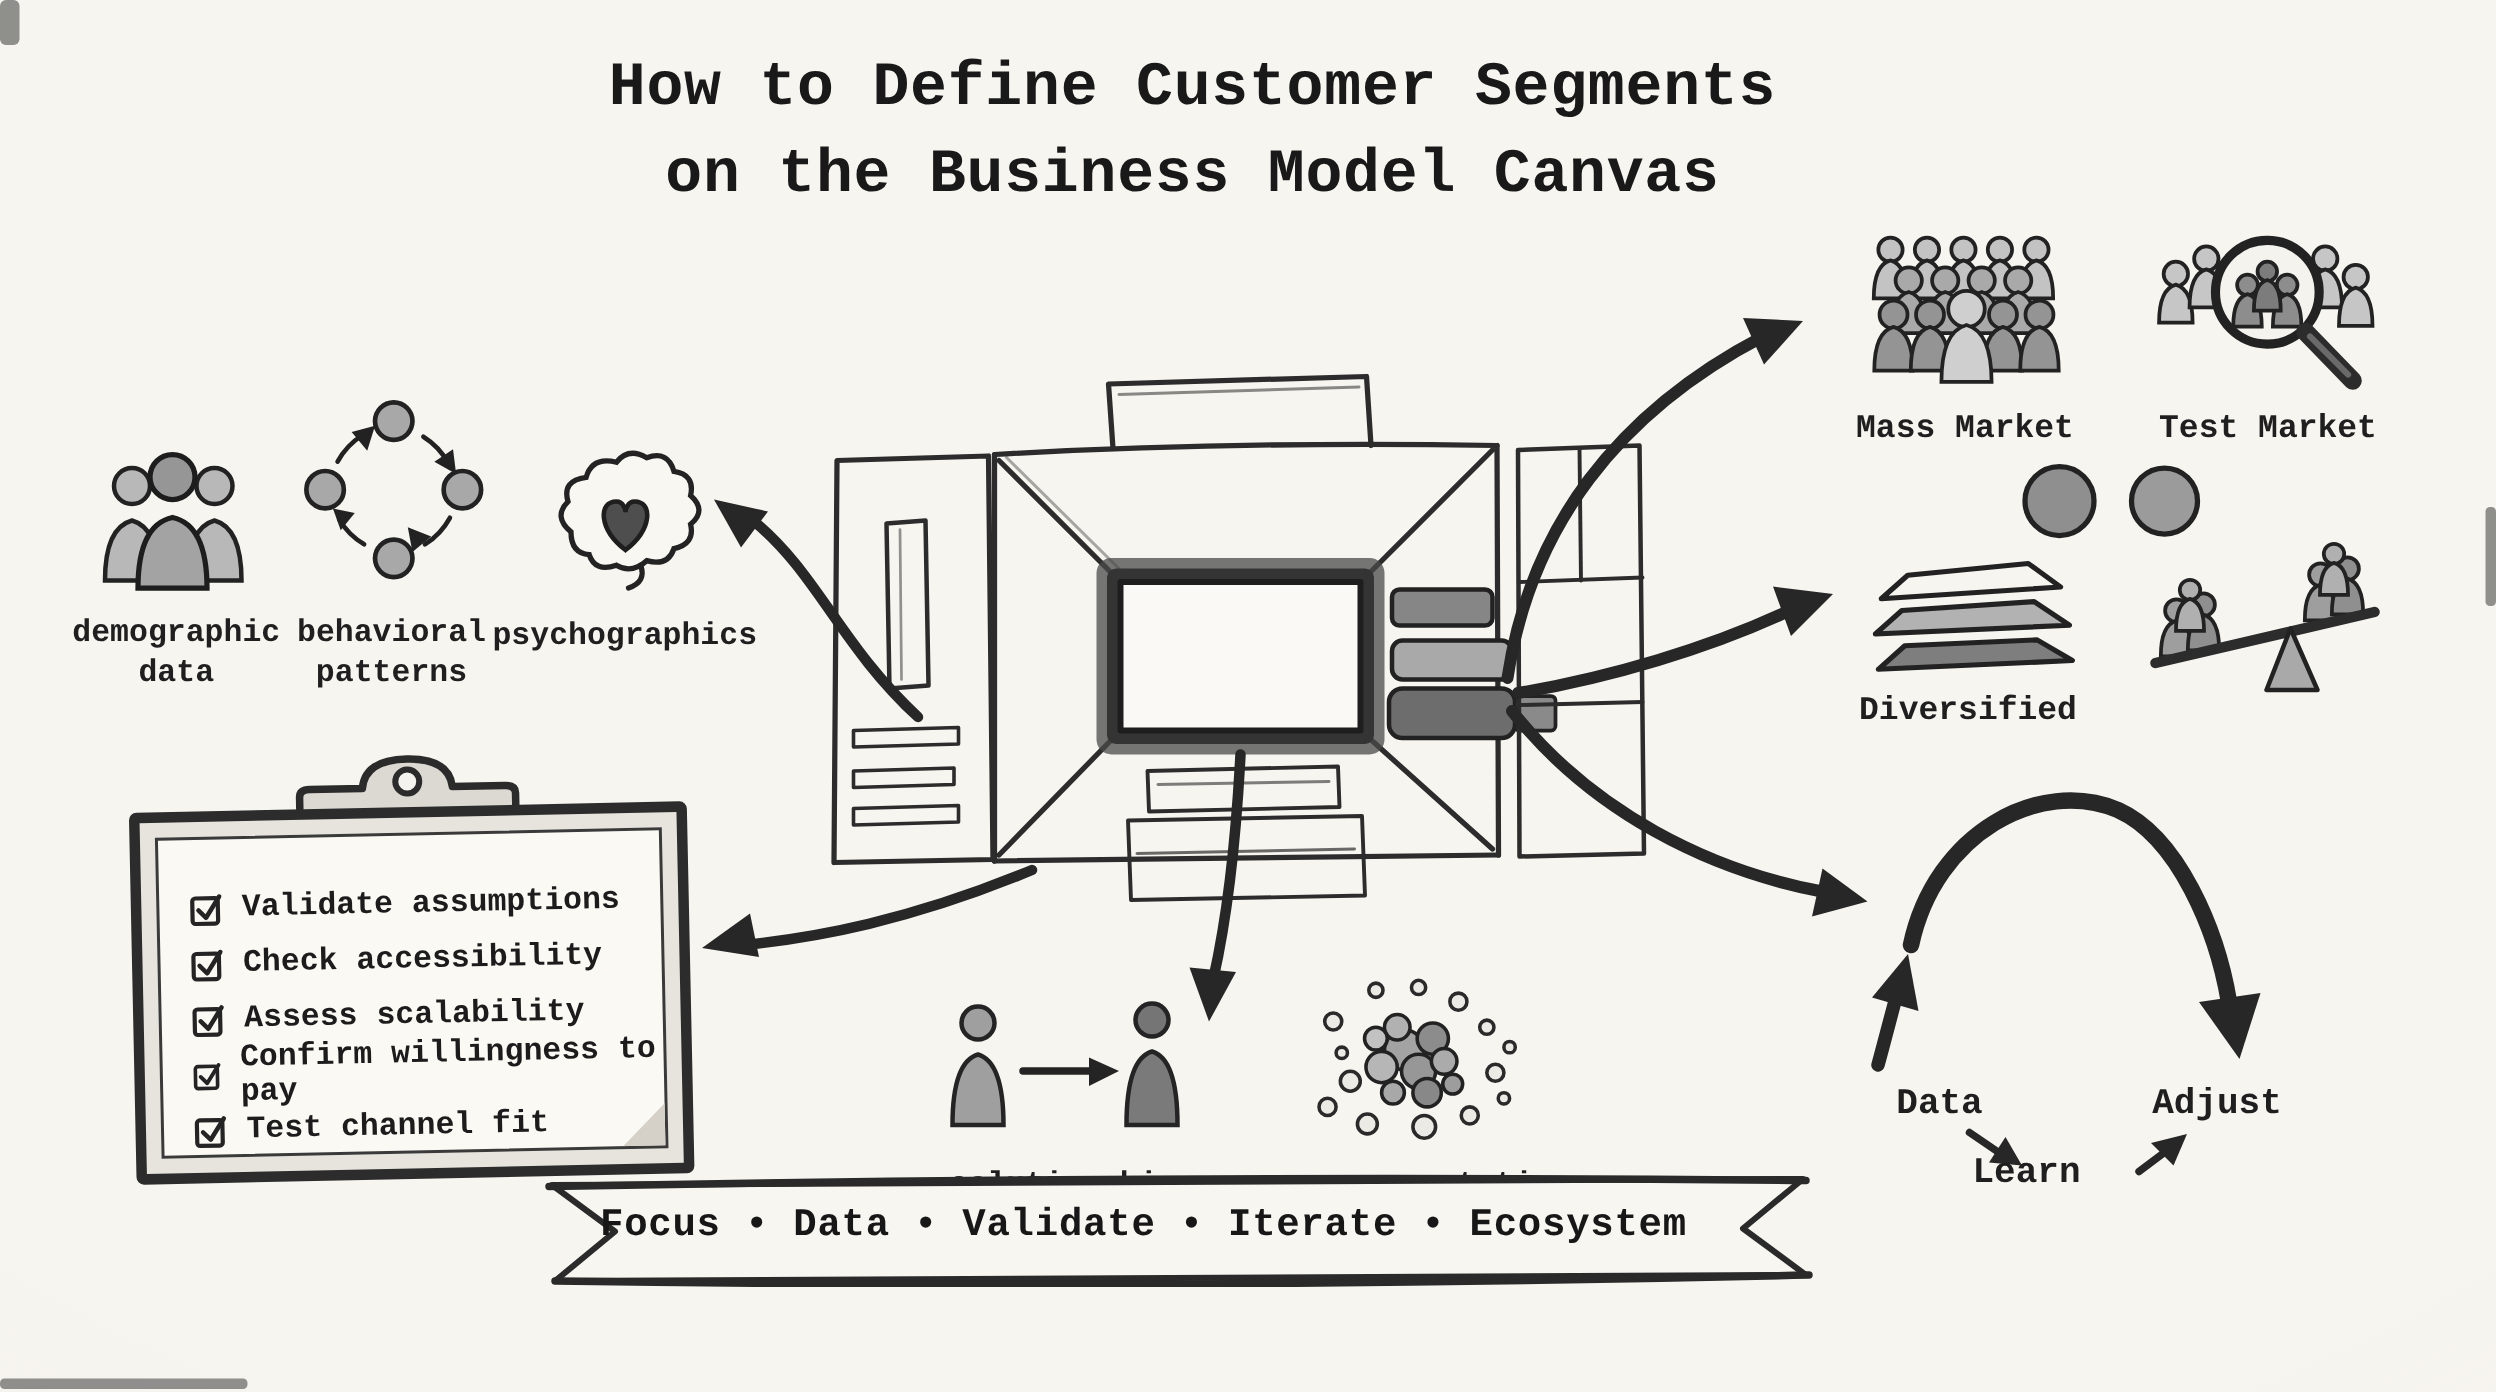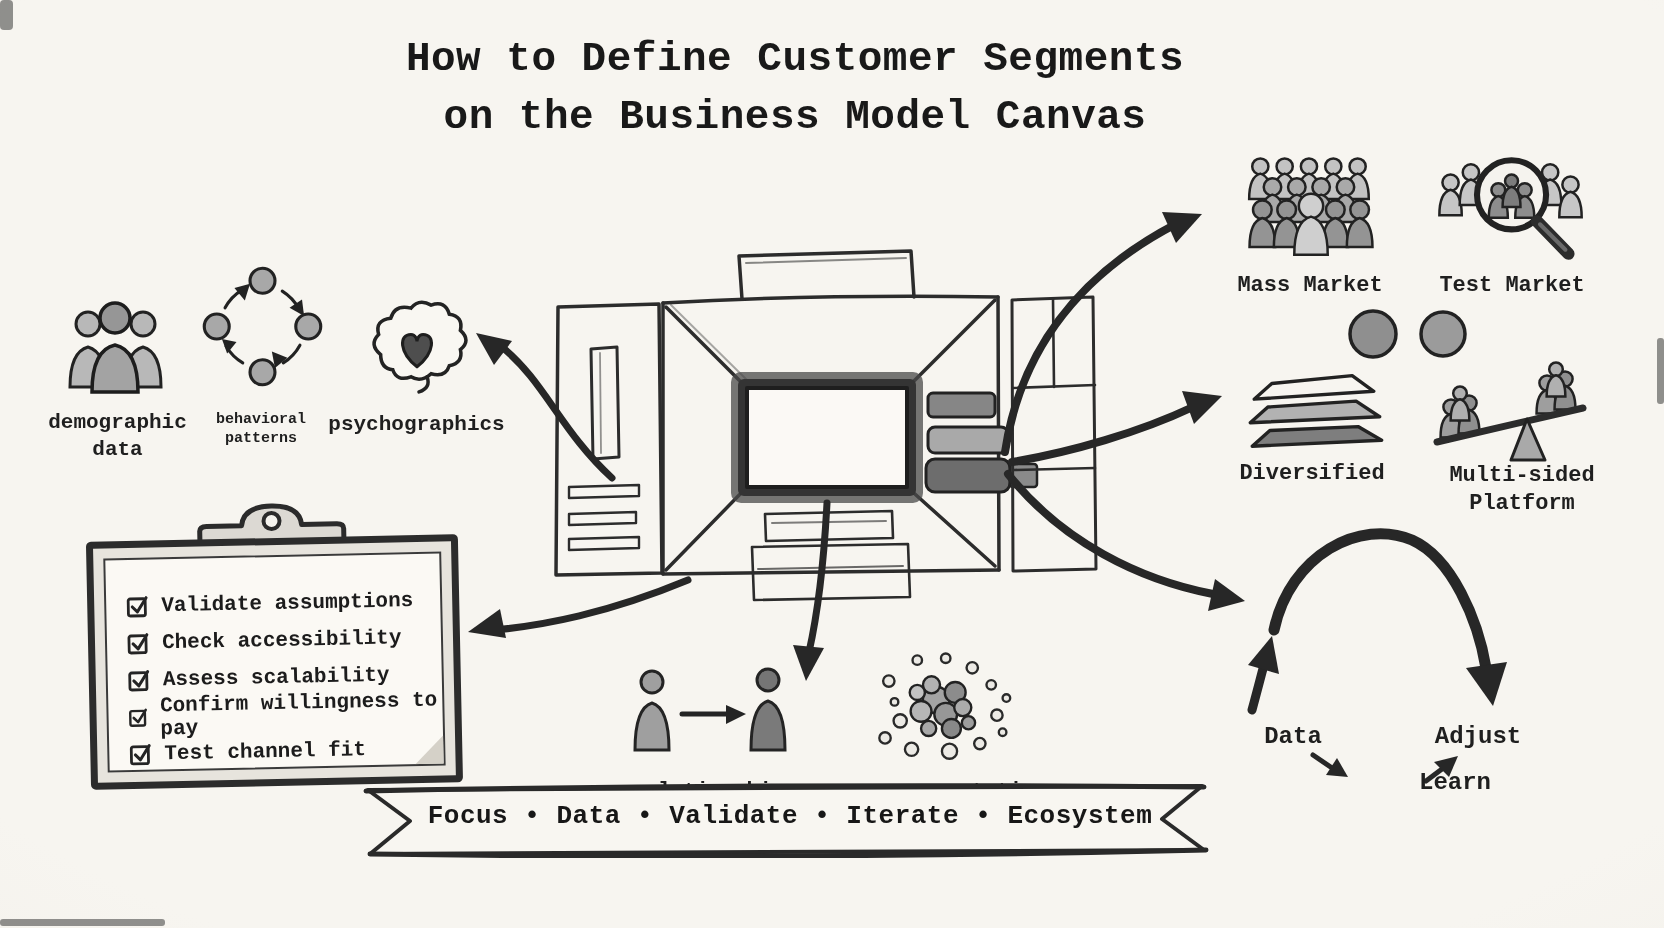--- a/index.html
+++ b/index.html
@@ -21,21 +21,21 @@
   .clipboard{position:absolute;left:88px;top:494px;width:372px;height:292px;transform:rotate(-1.2deg);}
   .clip{position:absolute;left:94px;top:0;}
   .board{position:absolute;left:0;top:44px;width:372px;height:248px;background:#e7e4dd;
          border:7px solid #2c2c2c;border-radius:5px;box-sizing:border-box;}
   .page{position:absolute;left:10px;top:10px;right:10px;bottom:10px;background:#fbf9f4;
         border:2.5px solid #3a3a3a;overflow:hidden;}
   .rows{margin:28px 0 0 20px;}
   .row{display:flex;align-items:center;gap:11px;height:37px;font-weight:bold;font-size:21px;color:#1c1c1c;}
   .fold{position:absolute;right:-1px;bottom:-1px;width:0;height:0;
         border-bottom:30px solid #d5d1c8;border-left:30px solid transparent;}
-  .banner-text{position:absolute;left:400px;top:801px;width:780px;text-align:center;
+  .banner-text{position:absolute;left:400px;top:801px;width:780px;
                font-weight:bold;font-size:26px;letter-spacing:.5px;color:#171717;}
 </style>
 </head>
 <body>
 
 <div class="stage">
 
   <svg class="abs" style="left:0;top:0" width="1664" height="928" viewBox="0 0 1664 928">
     <defs>
       <g id="pp">
@@ -190,21 +190,21 @@
     </g>
   </svg>
 
   <svg class="abs" style="left:356px;top:292px" width="122" height="106" viewBox="0 0 120 105">
     <path d="M24 62 Q12 52 22 42 Q18 28 34 26 Q38 12 54 16 Q62 6 74 13 Q88 8 92 22 Q106 24 103 38 Q114 48 103 57 Q106 70 92 73 Q88 85 74 81 Q64 90 54 84 Q40 89 36 77 Q24 76 24 62 Z" fill="#f9f7f2" stroke="#232323" stroke-width="3.5"></path>
     <path d="M70 84 Q74 95 62 99" fill="none" stroke="#232323" stroke-width="3.5" stroke-linecap="round"></path>
     <path d="M60 74 C42 60 42 42 54 42 C59 42 60 48 60 49 C60 48 61 42 66 42 C78 42 78 60 60 74 Z" fill="#4e4e4e" stroke="#1e1e1e" stroke-width="3"></path>
   </svg>
 
   <div class="lbl" style="left:30px;top:410px;width:175px;font-size:21px">demographic data</div>
-  <div class="lbl" style="left:176px;top:410px;width:170px;font-size:15px">behavioral patterns</div>
+  <div class="lbl" style="left:176px;top:410px;width:170px;font-size:21px">behavioral patterns</div>
   <div class="lbl" style="left:304px;top:412px;width:225px;font-size:21px">psychographics</div>
 
 
   <svg class="abs" style="left:1236px;top:144px" width="150" height="122" viewBox="0 0 148 120">
     <g stroke="#222" stroke-width="2.5">
       <g fill="#c3c3c3">
         <use href="#pp" transform="translate(24,44)"></use>
           <use href="#pp" transform="translate(48,44)"></use>
         <use href="#pp" transform="translate(72,44)"></use>
           <use href="#pp" transform="translate(96,44)"></use>
@@ -264,21 +264,20 @@
         <use href="#pp" transform="translate(125,32) scale(0.85)" fill="#b0b0b0"></use>
       </g>
     </g>
     <line x1="6" y1="86" x2="152" y2="52" stroke="#2c2c2c" stroke-width="7" stroke-linecap="round"></line>
     <path d="M96 63 L80 104 L114 104 Z" fill="#a9a9a9" stroke="#222" stroke-width="3" stroke-linejoin="round"></path>
   </svg>
 
   <div class="lbl" style="left:1210px;top:272px;width:200px;font-size:22px">Mass Market</div>
   <div class="lbl" style="left:1412px;top:272px;width:200px;font-size:22px">Test Market</div>
   <div class="lbl" style="left:1212px;top:460px;width:200px;font-size:22px">Diversified</div>
-  <div class="lbl" style="left:1432px;top:462px;width:180px;font-size:22px">Multi-sided Platform</div>
 
   <div class="clipboard">
     <svg class="clip" width="184" height="54" viewBox="0 0 184 54">
       <path d="M20 52 L20 36 Q20 31 27 31 L62 31 Q64 12 92 12 Q120 12 122 31 L157 31 Q164 31 164 36 L164 52 Z" fill="#dcd9d3" stroke="#2b2b2b" stroke-width="5" stroke-linejoin="round"></path>
       <circle cx="92" cy="27" r="8" fill="#f5f3ee" stroke="#2b2b2b" stroke-width="4"></circle>
     </svg>
     <div class="board">
       <div class="page">
         <div class="rows">
           <div class="row">
@@ -361,21 +360,21 @@
         <circle cx="34" cy="60" r="4"></circle>
       <circle cx="152" cy="56" r="4"></circle>
         <circle cx="148" cy="92" r="4"></circle>
     </g>
   </svg>
 
   <div class="lbl" style="left:615px;top:778px;width:200px;font-size:21px">solution bias</div>
   <div class="lbl" style="left:830px;top:778px;width:220px;font-size:21px">over-segmentation</div>
 
   <div class="lbl" style="left:1243px;top:722px;width:100px;font-size:24px">Data</div>
-  <div class="lbl" style="left:1405px;top:768px;width:100px;font-size:24px">Learn</div>
+  <div class="lbl" style="left:1301px;top:768px;width:100px;font-size:24px">Learn</div>
   <div class="lbl" style="left:1428px;top:722px;width:100px;font-size:24px">Adjust</div>
 
   <svg class="abs" style="left:352px;top:780px" width="868" height="78" viewBox="0 0 868 78">
     <polygon points="16,10 850,6 810,39 852,70 18,74 58,41" fill="#f8f6f1" stroke="#2a2a2a" stroke-width="4" stroke-linejoin="round"></polygon>
     <path d="M14 11 Q430 3 852 7" fill="none" stroke="#2a2a2a" stroke-width="5" stroke-linecap="round"></path>
     <path d="M18 74 Q436 80 854 70" fill="none" stroke="#2a2a2a" stroke-width="5" stroke-linecap="round"></path>
   </svg>
   <div class="banner-text">Focus • Data • Validate • Iterate • Ecosystem</div>
 
 </div>

